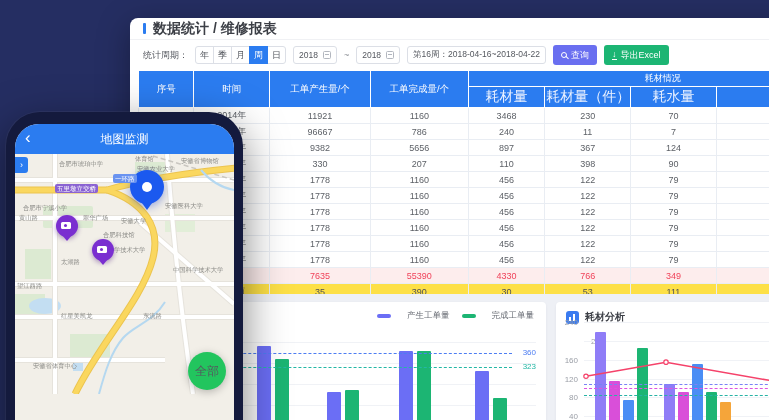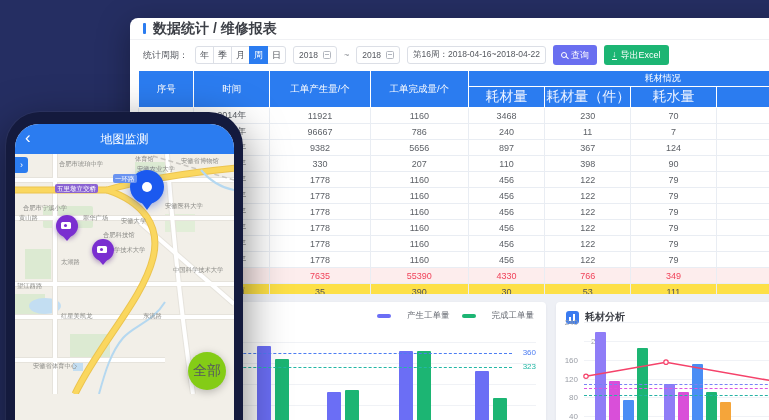--- a/index.html
+++ b/index.html
@@ -81,23 +81,23 @@
   .ptabs{height:26px;display:flex;border-bottom:1px solid #ececec;background:#fff;flex:0 0 auto;}
   .ptab{flex:1;display:flex;align-items:center;justify-content:center;font-size:10px;color:#3c3f46;
         position:relative;cursor:pointer;}
   .ptab.active{color:#2b7cf0;}
   .ptab.active::after{content:'';position:absolute;bottom:0;left:20%;width:60%;height:2px;background:#2b7cf0;}
   .map{flex:1;position:relative;background:#f2efe8;overflow:hidden;}
   .maplabel{position:absolute;font-size:7px;color:#8a8a86;white-space:nowrap;transform:scale(.9);transform-origin:0 0;}
   .roadtag{position:absolute;font-size:6.5px;color:#fff;padding:0 2px;border-radius:2px;line-height:9px;white-space:nowrap;}
   .expand{position:absolute;left:0;top:3px;width:13px;height:16px;background:#2b7cf0;color:#fff;
           border-radius:0 3px 3px 0;font-size:9px;display:flex;align-items:center;justify-content:center;cursor:pointer;}
-  .allbtn{position:absolute;right:8px;top:198px;width:38px;height:38px;border-radius:50%;background:#84cc16;
+  .allbtn{position:absolute;right:8px;top:198px;width:38px;height:38px;border-radius:50%;background:#22c55e;
           box-shadow:0 2px 8px rgba(0,0,0,.25);display:flex;align-items:center;justify-content:center;
-          font-size:14px;color:#55585f;cursor:pointer;}
+          font-size:12px;color:#55585f;cursor:pointer;}
   .pin-blue{position:absolute;left:115px;top:16px;width:34px;height:34px;border-radius:50%;background:#1b59ef;
             box-shadow:0 3px 8px rgba(20,60,200,.4);}
   .pin-blue .dot{position:absolute;left:12px;top:12px;width:10px;height:10px;border-radius:50%;background:#fff;}
   .pin-blue .tail{position:absolute;left:12px;top:33px;width:0;height:0;border-left:5px solid transparent;
                   border-right:5px solid transparent;border-top:7px solid #1b59ef;}
   .pin-cam{position:absolute;width:22px;height:22px;border-radius:50%;background:#7a2fd0;
            box-shadow:0 2px 5px rgba(60,10,120,.4);}
   .pin-cam .body{position:absolute;left:5px;top:7px;width:10px;height:7px;background:#fff;border-radius:1.5px;}
   .pin-cam .lens{position:absolute;left:8px;top:9px;width:3px;height:3px;border-radius:50%;background:#7a2fd0;}
   .pin-cam .tail{position:absolute;left:6px;top:20px;width:0;height:0;border-left:5px solid transparent;

